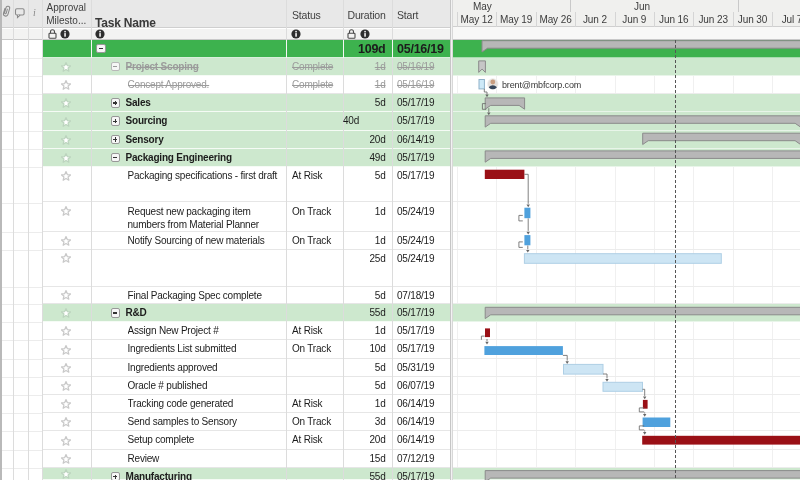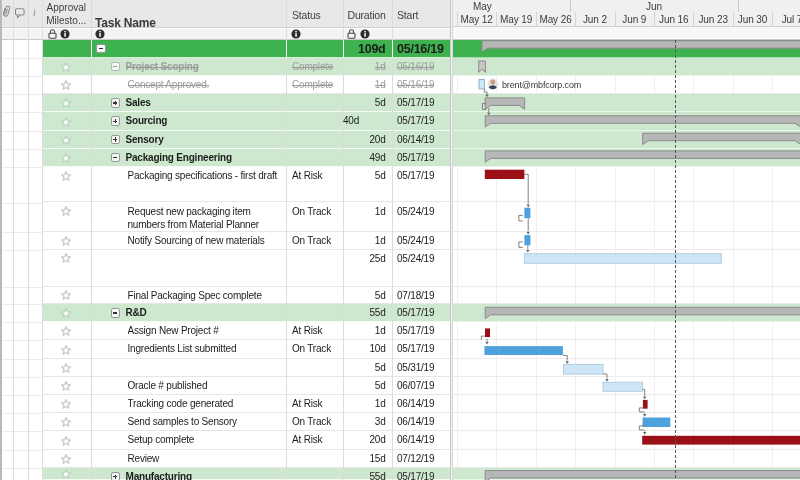--- a/index.html
+++ b/index.html
@@ -134,21 +134,21 @@
 <div class="vline" style="left:343px;top:0;height:480px"></div>
 <div class="vline" style="left:391.5px;top:0;height:480px"></div>
 <div class="vline" style="left:449.5px;top:0;height:480px"></div>
 <div class="abs" style="left:0;top:0;width:1.5px;height:480px;background:#b9b9b9;z-index:7"></div>
 <div class="abs" style="left:90.5px;top:39.5px;width:1px;height:18.4px;background:rgba(255,255,255,0.75);z-index:6"></div>
 <div class="abs" style="left:286px;top:39.5px;width:1px;height:18.4px;background:rgba(255,255,255,0.75);z-index:6"></div>
 <div class="abs" style="left:343px;top:39.5px;width:1px;height:18.4px;background:rgba(255,255,255,0.75);z-index:6"></div>
 <div class="abs" style="left:391.5px;top:39.5px;width:1px;height:18.4px;background:rgba(255,255,255,0.75);z-index:6"></div>
 <div class="abs" style="left:449.5px;top:0;width:3px;height:480px;background:#f2f2f2;border-left:1px solid #c6c6c6;border-right:1px solid #d8d8d8;z-index:8"></div>
 <div class="abs" style="left:462.4px;top:0.5px;width:40px;text-align:center;font-size:10px;color:#3c3c3c;line-height:12px;z-index:6">May</div>
-<div class="abs" style="left:634px;top:0.5px;width:40px;text-align:center;font-size:10px;color:#3c3c3c;line-height:12px;z-index:6">Jun</div>
+<div class="abs" style="left:634px;top:0.5px;width:40px;font-size:10px;color:#3c3c3c;line-height:12px;z-index:6">Jun</div>
 <div class="abs" style="left:451.705px;top:14px;width:50px;text-align:center;font-size:10px;letter-spacing:-0.1px;color:#3c3c3c;z-index:6">May 12</div>
 <div class="abs" style="left:491.115px;top:14px;width:50px;text-align:center;font-size:10px;letter-spacing:-0.1px;color:#3c3c3c;z-index:6">May 19</div>
 <div class="abs" style="left:530.525px;top:14px;width:50px;text-align:center;font-size:10px;letter-spacing:-0.1px;color:#3c3c3c;z-index:6">May 26</div>
 <div class="abs" style="left:569.9350000000001px;top:14px;width:50px;text-align:center;font-size:10px;letter-spacing:-0.1px;color:#3c3c3c;z-index:6">Jun 2</div>
 <div class="abs" style="left:609.345px;top:14px;width:50px;text-align:center;font-size:10px;letter-spacing:-0.1px;color:#3c3c3c;z-index:6">Jun 9</div>
 <div class="abs" style="left:648.755px;top:14px;width:50px;text-align:center;font-size:10px;letter-spacing:-0.1px;color:#3c3c3c;z-index:6">Jun 16</div>
 <div class="abs" style="left:688.1650000000001px;top:14px;width:50px;text-align:center;font-size:10px;letter-spacing:-0.1px;color:#3c3c3c;z-index:6">Jun 23</div>
 <div class="abs" style="left:727.575px;top:14px;width:50px;text-align:center;font-size:10px;letter-spacing:-0.1px;color:#3c3c3c;z-index:6">Jun 30</div>
 <div class="abs" style="left:766.985px;top:14px;width:50px;text-align:center;font-size:10px;letter-spacing:-0.1px;color:#3c3c3c;z-index:6">Jul 7</div>
 <div class="abs" style="left:569.6px;top:0;width:1px;height:12px;background:#c9c9c9;z-index:6"></div>
@@ -283,20 +283,21 @@
 <svg class="abs" width="10" height="10" viewBox="0 0 13 13" style="left:61.3px;top:344.5px;z-index:6">
       <path d="M6.5 0.8 L8.2 4.7 L12.4 5.1 L9.2 7.9 L10.2 12 L6.5 9.8 L2.8 12 L3.8 7.9 L0.6 5.1 L4.8 4.7 Z" fill="#ffffff" stroke="#c9c9c9" stroke-width="1.6" stroke-linejoin="round"></path>
     </svg>
 <div class="cell" style="left:127.5px;top:340.4px;width:158.5px;height:18.2px;z-index:6">Ingredients List submitted</div>
 <div class="cell" style="left:292px;top:340.4px;width:50px;height:18.2px;z-index:6">On Track</div>
 <div class="cell" style="left:343px;top:340.4px;width:42.5px;height:18.2px;text-align:right;z-index:6">10d</div>
 <div class="cell" style="left:397px;top:340.4px;width:52px;height:18.2px;z-index:6">05/17/19</div>
 <svg class="abs" width="10" height="10" viewBox="0 0 13 13" style="left:61.3px;top:362.7px;z-index:6">
       <path d="M6.5 0.8 L8.2 4.7 L12.4 5.1 L9.2 7.9 L10.2 12 L6.5 9.8 L2.8 12 L3.8 7.9 L0.6 5.1 L4.8 4.7 Z" fill="#ffffff" stroke="#c9c9c9" stroke-width="1.6" stroke-linejoin="round"></path>
     </svg>
+<div class="cell" style="left:127.5px;top:358.6px;width:158.5px;height:18.2px;z-index:6">Ingredients approved</div>
 <div class="cell" style="left:343px;top:358.6px;width:42.5px;height:18.2px;text-align:right;z-index:6">5d</div>
 <div class="cell" style="left:397px;top:358.6px;width:52px;height:18.2px;z-index:6">05/31/19</div>
 <svg class="abs" width="10" height="10" viewBox="0 0 13 13" style="left:61.3px;top:380.9px;z-index:6">
       <path d="M6.5 0.8 L8.2 4.7 L12.4 5.1 L9.2 7.9 L10.2 12 L6.5 9.8 L2.8 12 L3.8 7.9 L0.6 5.1 L4.8 4.7 Z" fill="#ffffff" stroke="#c9c9c9" stroke-width="1.6" stroke-linejoin="round"></path>
     </svg>
 <div class="cell" style="left:127.5px;top:376.8px;width:158.5px;height:18.2px;z-index:6">Oracle # published</div>
 <div class="cell" style="left:343px;top:376.8px;width:42.5px;height:18.2px;text-align:right;z-index:6">5d</div>
 <div class="cell" style="left:397px;top:376.8px;width:52px;height:18.2px;z-index:6">06/07/19</div>
 <svg class="abs" width="10" height="10" viewBox="0 0 13 13" style="left:61.3px;top:399.1px;z-index:6">
       <path d="M6.5 0.8 L8.2 4.7 L12.4 5.1 L9.2 7.9 L10.2 12 L6.5 9.8 L2.8 12 L3.8 7.9 L0.6 5.1 L4.8 4.7 Z" fill="#ffffff" stroke="#c9c9c9" stroke-width="1.6" stroke-linejoin="round"></path>

